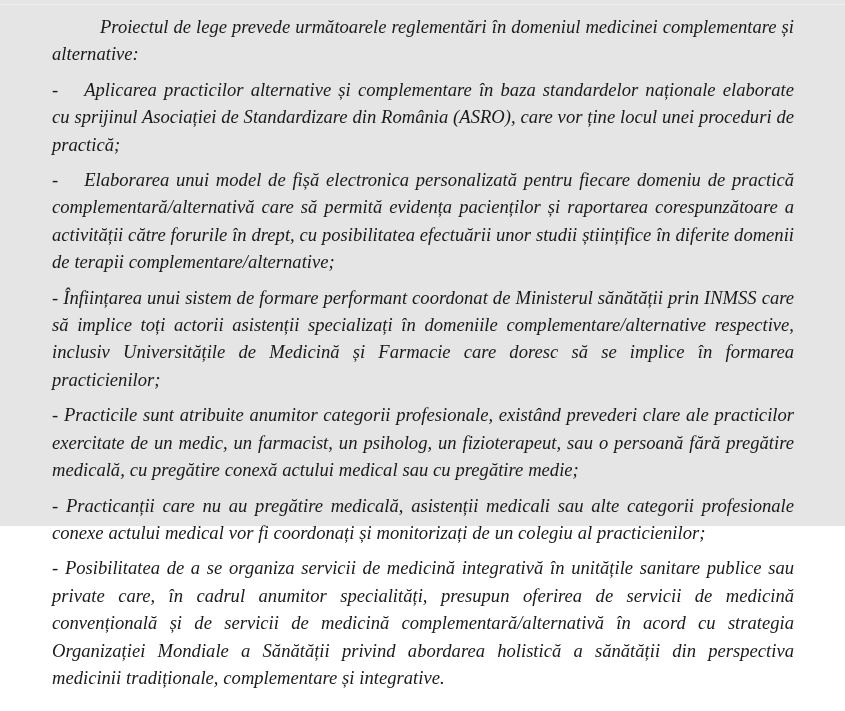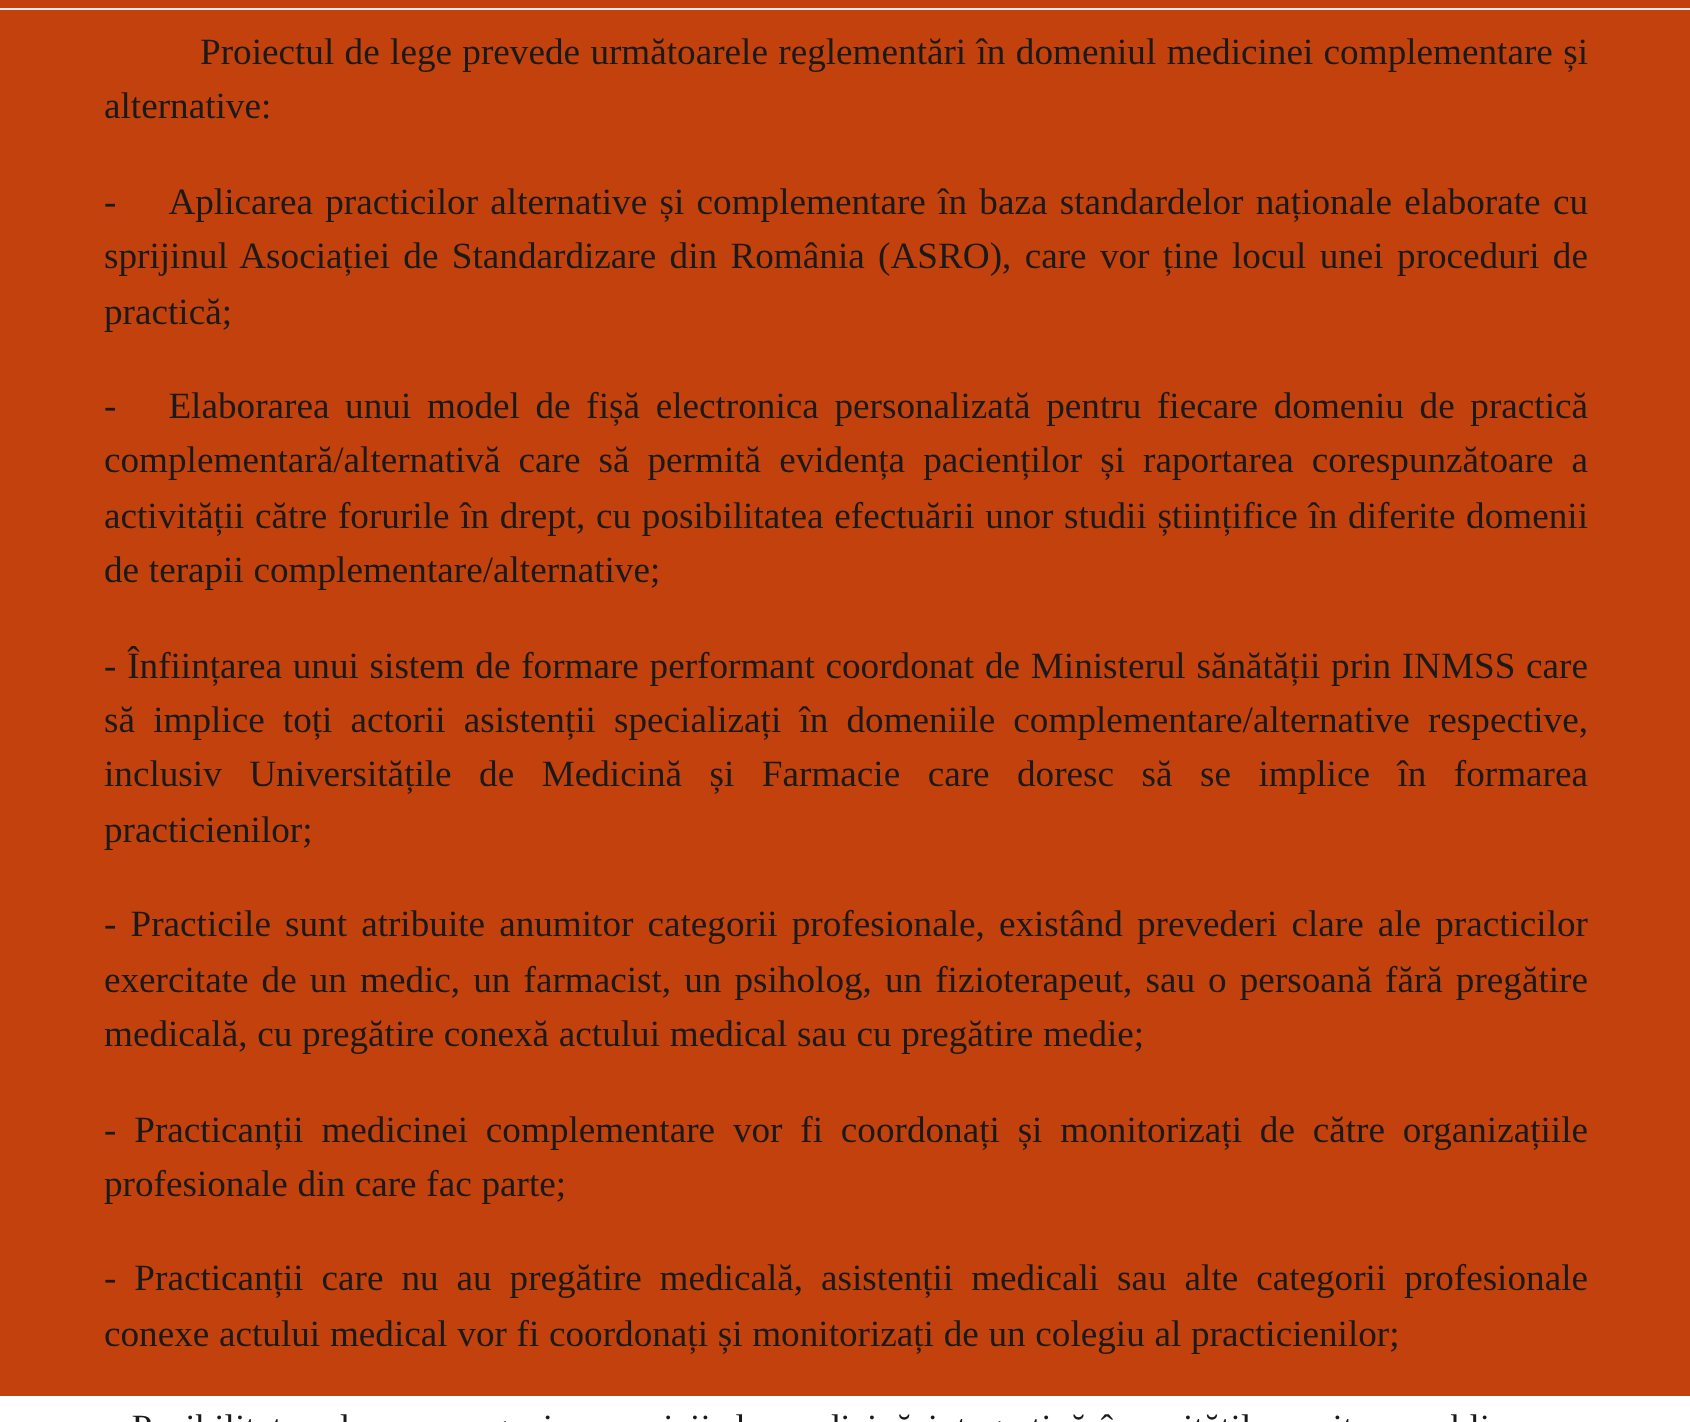--- a/index.html
+++ b/index.html
@@ -11,23 +11,24 @@
   body {
     width: 845px;
     height: 711px;
     overflow: hidden;
     font-family: "Liberation Serif", "DejaVu Serif", serif;
     color: #1a1a1a;
   }
   #page {
     position: relative;
     width: 845px;
-    height: 698px;
-    background: #c2410c;
+    height: 526px;
+    background: #e5e5e5;
     box-sizing: border-box;
+    font-style: italic;
   }
   .top-rule {
     position: absolute;
     top: 4px;
     left: 0;
     width: 845px;
     height: 1px;
     background: #ededf0;
   }
   .doc-body {
@@ -45,21 +46,21 @@
     text-justify: inter-word;
     -webkit-hyphens: none;
     hyphens: none;
     word-spacing: 0.2px;
     color: #1a1a1a;
   }
   p.para.indent-first {
     text-indent: 48px;
   }
   p.gap {
-    margin-top: 20px;
+    margin-top: 8px;
   }
   
   .tab-gap {
     display: inline-block;
     width: 26px;
   }
   .dash {
     white-space: nowrap;
   }
 </style>
@@ -85,23 +86,20 @@
     </p>
 
     <p class="para gap">
       <span class="dash">-</span>&nbsp;<span>Înființarea unui sistem de formare performant coordonat de Ministerul sănătății prin INMSS care să implice toți actorii asistenții specializați în domeniile complementare/alternative respective, inclusiv Universitățile de Medicină și Farmacie care doresc să se implice în formarea practicienilor;</span>
     </p>
 
     <p class="para gap">
       <span class="dash">-</span>&nbsp;<span>Practicile sunt atribuite anumitor categorii profesionale, existând prevederi clare ale practicilor exercitate de un medic, un farmacist, un psiholog, un fizioterapeut, sau o persoană fără pregătire medicală, cu pregătire conexă actului medical sau cu pregătire medie;</span>
     </p>
 
-    <p class="para gap">
-      <span class="dash">-</span>&nbsp;<span>Practicanții medicinei complementare vor fi coordonați și monitorizați de către organizațiile profesionale din care fac parte;</span>
-    </p>
 
     <p class="para gap">
       <span class="dash">-</span>&nbsp;<span>Practicanții care nu au pregătire medicală, asistenții medicali sau alte categorii profesionale conexe actului medical vor fi coordonați și monitorizați de un colegiu al practicienilor;</span>
     </p>
 
     <p class="para gap">
       <span class="dash">-</span>&nbsp;<span>Posibilitatea de a se organiza servicii de medicină integrativă în unitățile sanitare publice sau private care, în cadrul anumitor specialități, presupun oferirea de servicii de medicină convențională și de servicii de medicină complementară/alternativă în acord cu strategia Organizației Mondiale a Sănătății privind abordarea holistică a sănătății din perspectiva medicinii tradiționale, complementare și integrative.</span>
     </p>
 
   </div>

